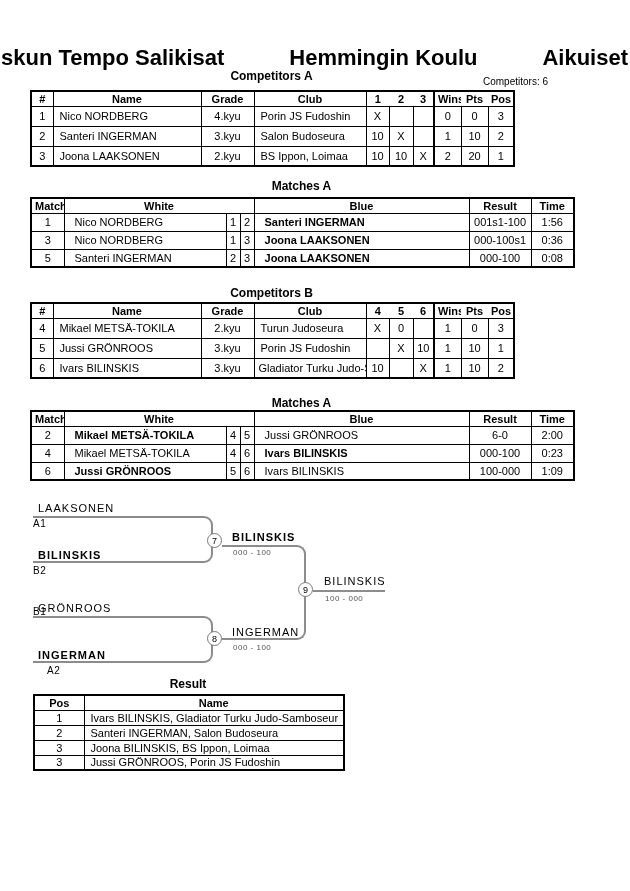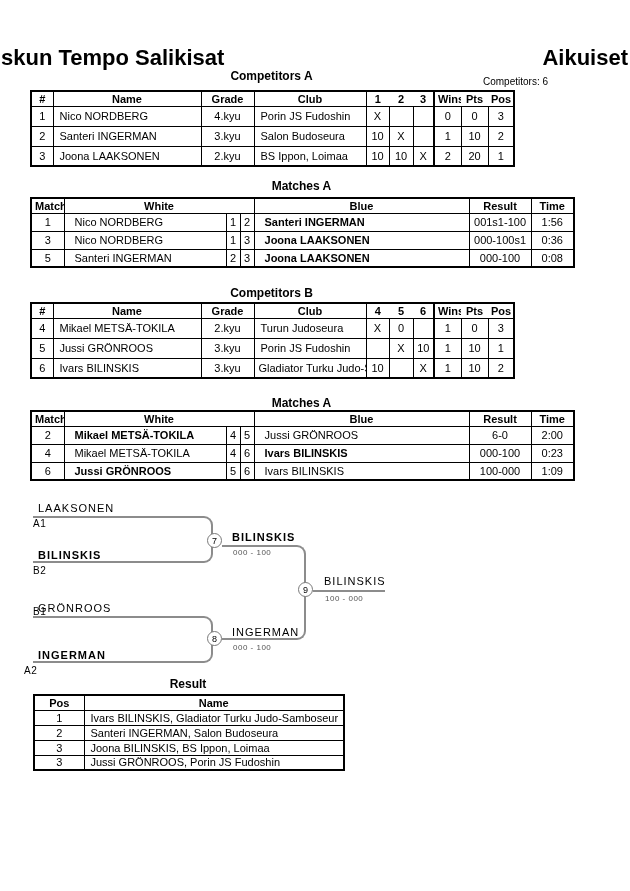--- a/index.html
+++ b/index.html
@@ -47,20 +47,21 @@
   .c7 { left:207px; top:33px; } .c8 { left:207px; top:131px; } .c9 { left:298px; top:82px; }
   .bname { position:absolute; font-size:11px; letter-spacing:1px; }
   .bseed { position:absolute; font-size:10px; letter-spacing:0.5px; }
   .bscore { position:absolute; font-size:8px; color:#555; letter-spacing:0.5px; }
 </style>
 </head>
 <body>
 
 <div class="abs page-title">
   <span>skun Tempo Salikisat</span>
+  <span>Hemmingin Koulu</span>
   <span>Aikuiset</span>
 </div>
 
 <div class="abs sec-title" style="left:30px;top:69px;width:483px;">Competitors A</div>
 <div class="abs comp-count" style="left:430px;top:76px;width:118px;">Competitors: 6</div>
 
 <table class="abs" style="left:30px;top:90px;width:483px;">
   <colgroup>
       <col style="width:22px">
       <col style="width:148px">
@@ -303,21 +304,21 @@
 
   <div class="stub-top"></div>
   <div class="mcircle c7">7</div>
   <span class="bname b" style="left:232px;top:31px;">BILINSKIS</span>
   <span class="bscore" style="left:233px;top:48px;">000 - 100</span>
 
   <span class="bname" style="left:38px;top:102px;">GRÖNROOS</span>
   <div class="pair pair2"></div>
   <span class="bseed" style="left:33px;top:106px;">B1</span>
   <span class="bname b" style="left:38px;top:149px;">INGERMAN</span>
-  <span class="bseed" style="left:24px;top:165px;">A2</span>
+  <span class="bseed" style="left:47px;top:165px;">A2</span>
 
   <div class="stub-bot"></div>
   <div class="mcircle c8">8</div>
   <span class="bname" style="left:232px;top:126px;">INGERMAN</span>
   <span class="bscore" style="left:233px;top:143px;">000 - 100</span>
 
   <div class="final-stub"></div>
   <div class="mcircle c9">9</div>
   <span class="bname" style="left:324px;top:75px;">BILINSKIS</span>
   <span class="bscore" style="left:325px;top:94px;">100 - 000</span>

